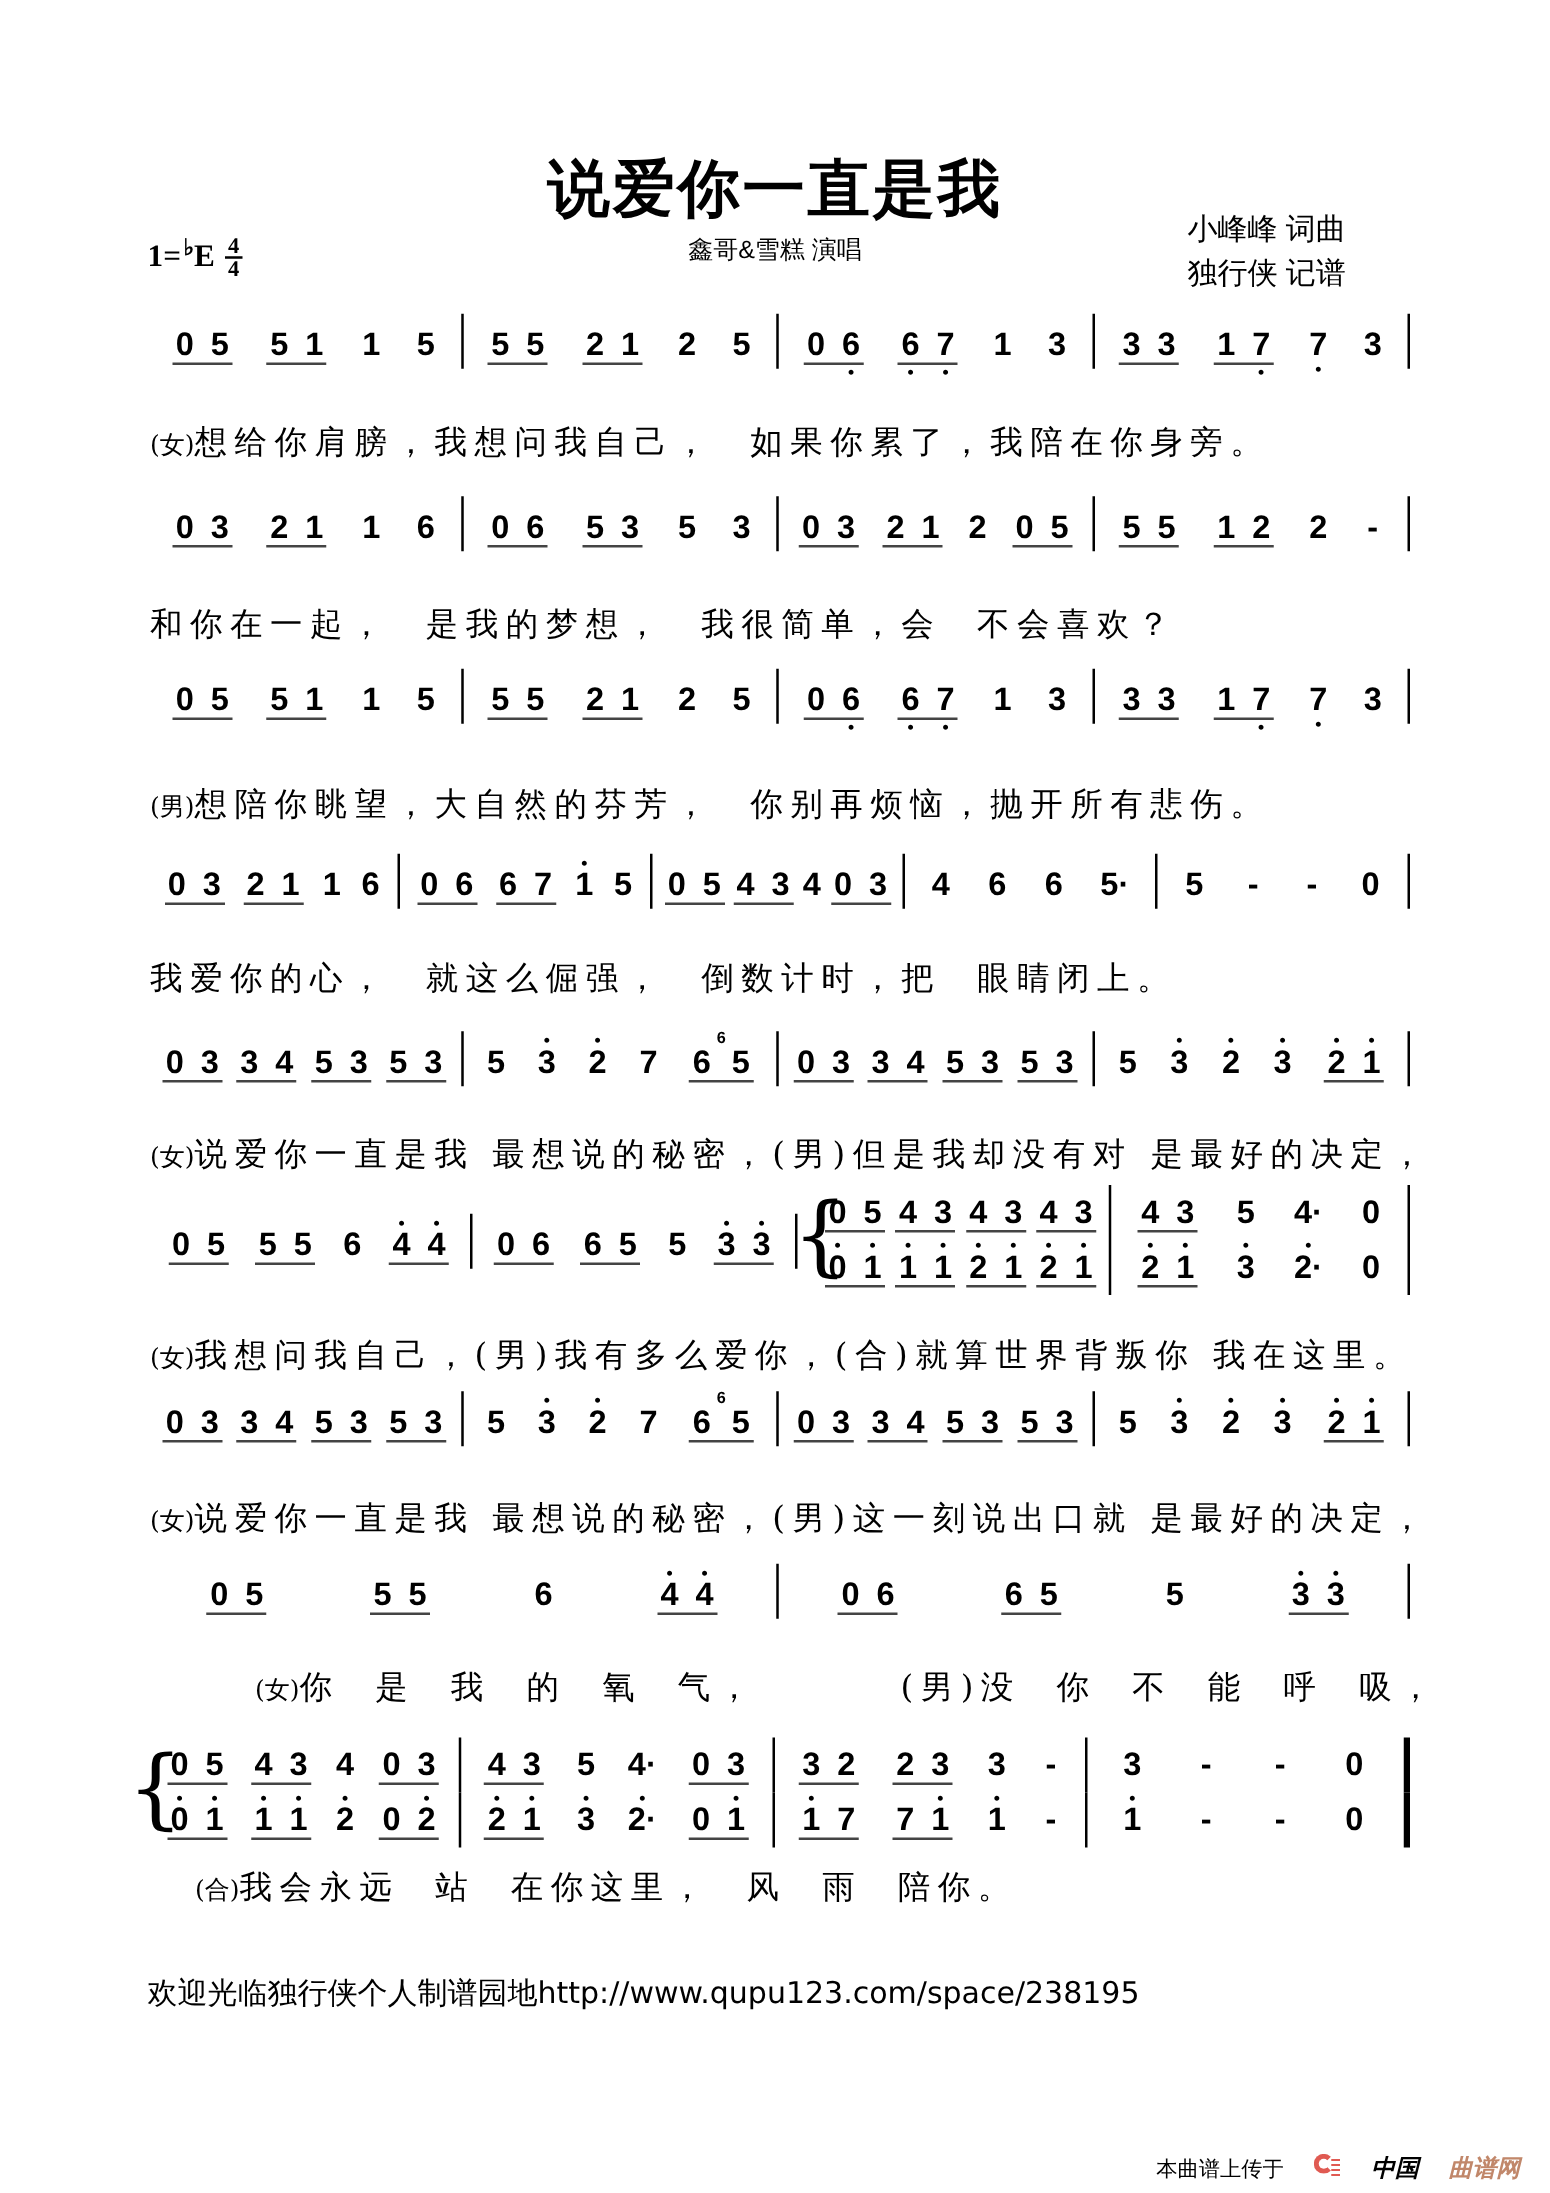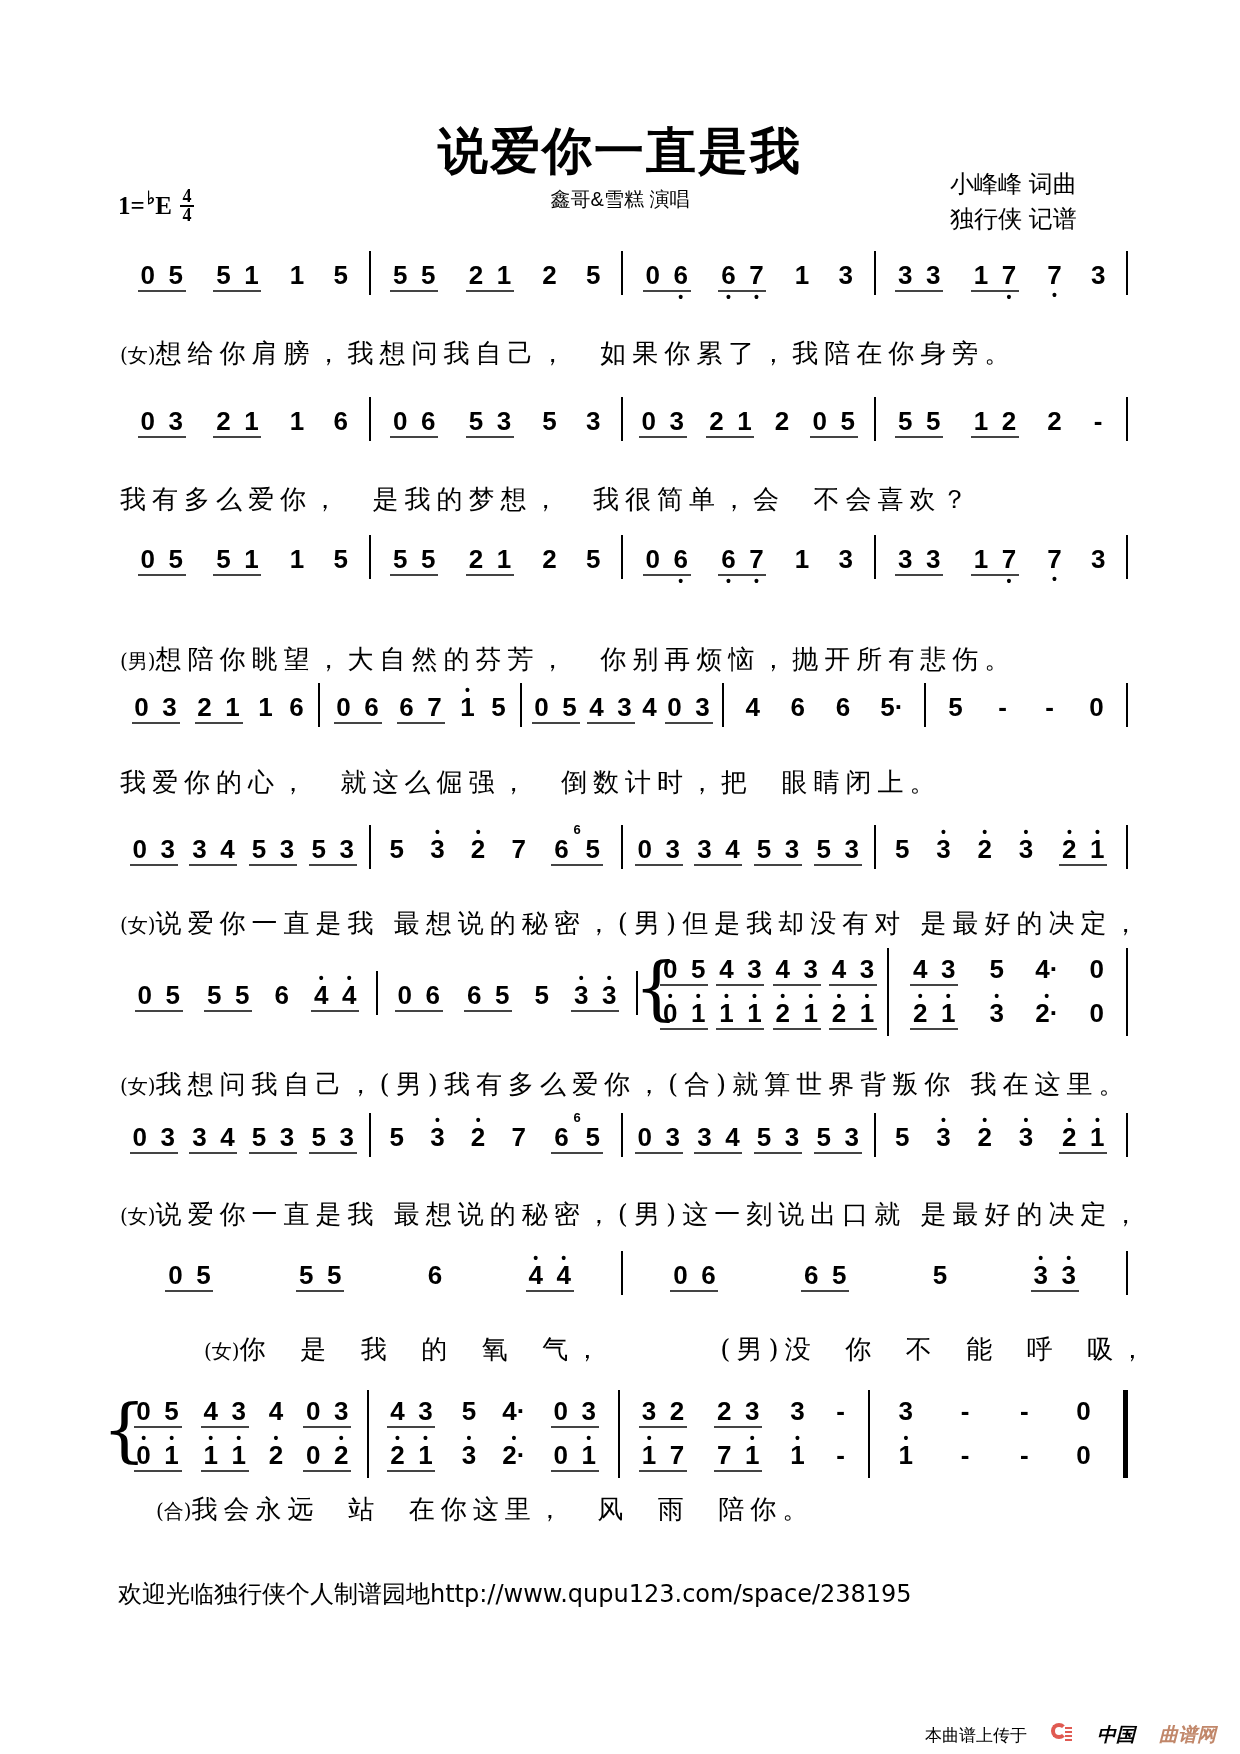--- a/index.html
+++ b/index.html
@@ -306,21 +306,21 @@
         </span>
         <span style="display: inline-flex;">
           <span class="note">
             <span>-</span>
           </span>
         </span>
       </div>
       <div class="barline"></div>
     </div>
   </div>
-<div class="lyric" style="top:482px"><span class="role"></span><span>我有多么爱你，  是我的梦想，  我很简单，会  不会喜欢？</span></div>
+<div class="lyric" style="top:482px"><span class="role"></span><span>和你在一起，  是我的梦想，  我很简单，会  不会喜欢？</span></div>
 
 <div class="staff" style="top:532px">
     <div class="measures">
       <div class="measure">
         <span class="group">
           <span class="note">
             <span>0</span>
           </span>
           <span class="note">
             <span>5</span>
@@ -433,21 +433,21 @@
         </span>
         <span style="display: inline-flex;">
           <span class="note">
             <span>3</span>
           </span>
         </span>
       </div>
       <div class="barline"></div>
     </div>
   </div>
-<div class="lyric" style="top:642px"><span class="role">(男)</span><span>想陪你眺望，大自然的芬芳，  你别再烦恼，抛开所有悲伤。</span></div>
+<div class="lyric" style="top:626px"><span class="role">(男)</span><span>想陪你眺望，大自然的芬芳，  你别再烦恼，抛开所有悲伤。</span></div>
 
 <div class="staff" style="top:680px">
     <div class="measures">
       <div class="measure">
         <span class="group">
           <span class="note">
             <span>0</span>
           </span>
           <span class="note">
             <span>3</span>

